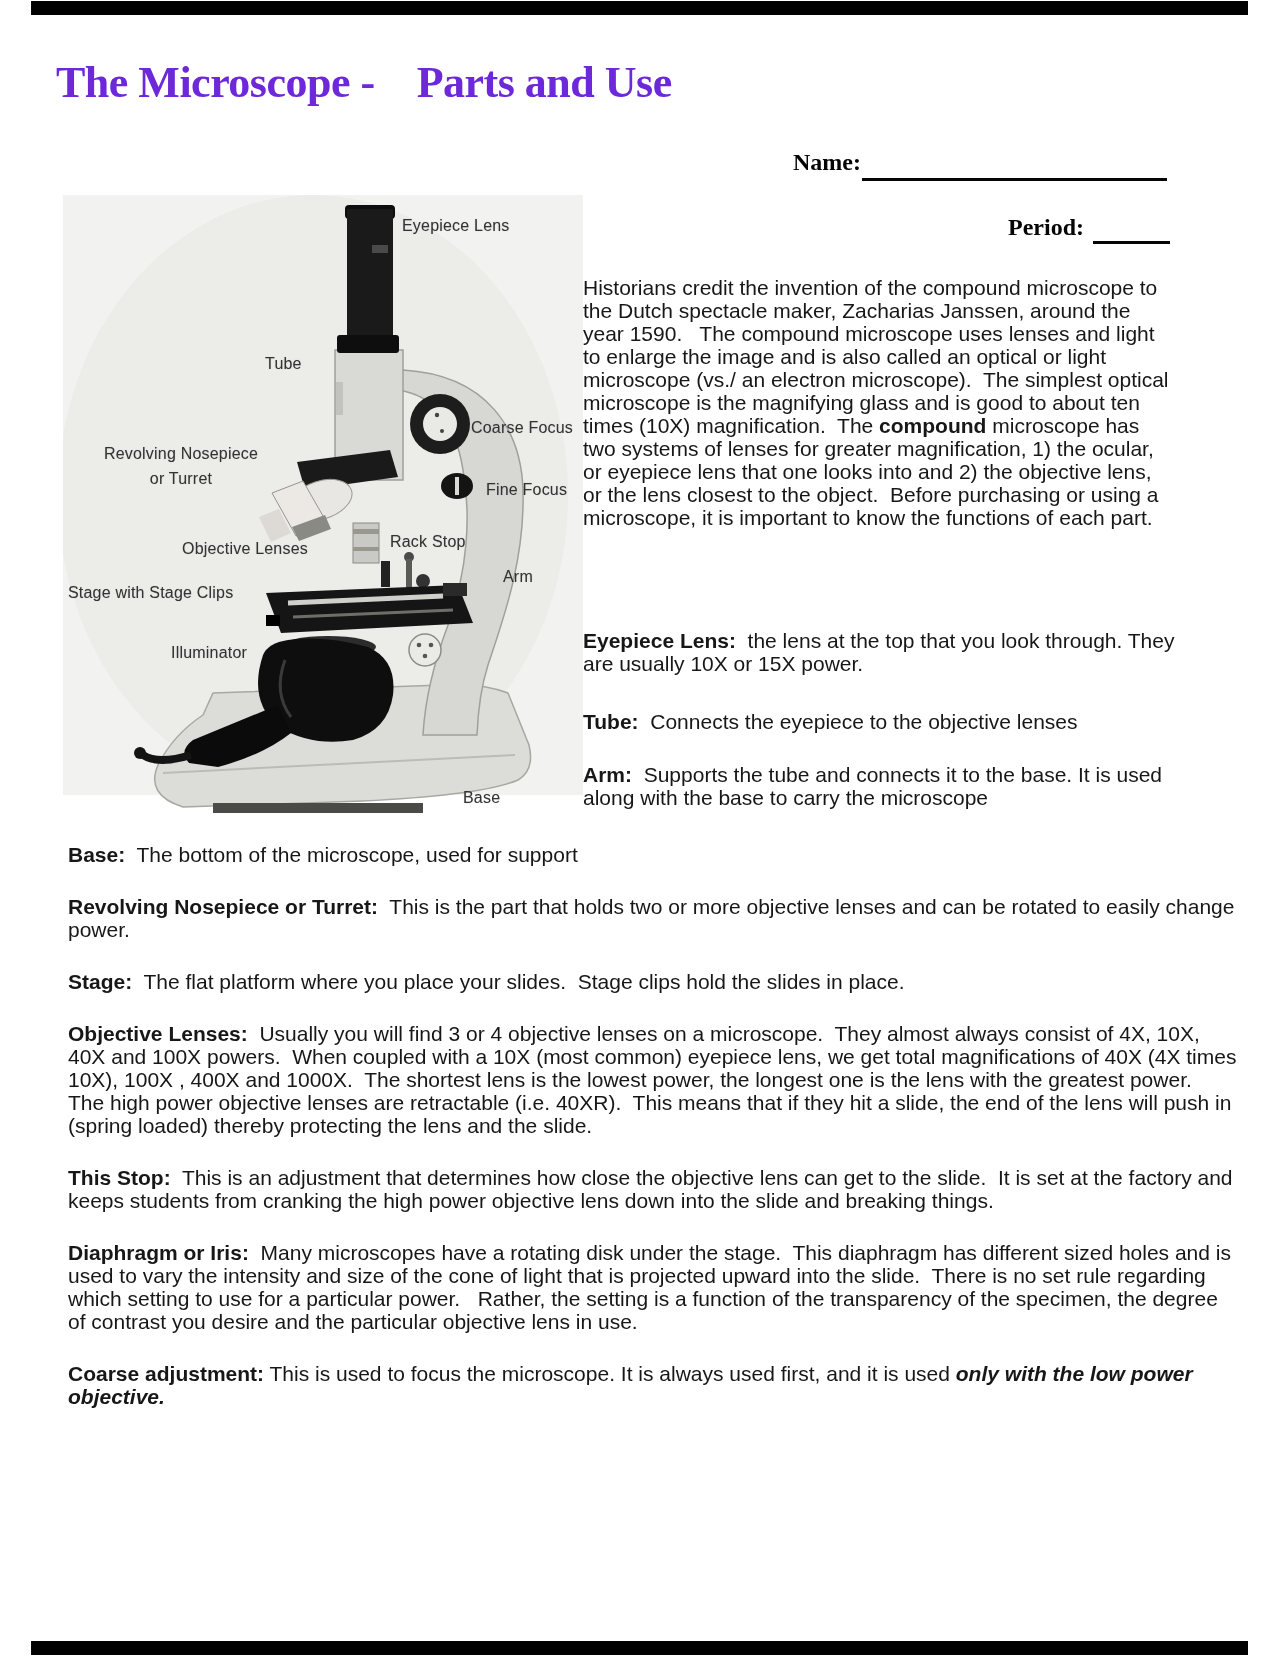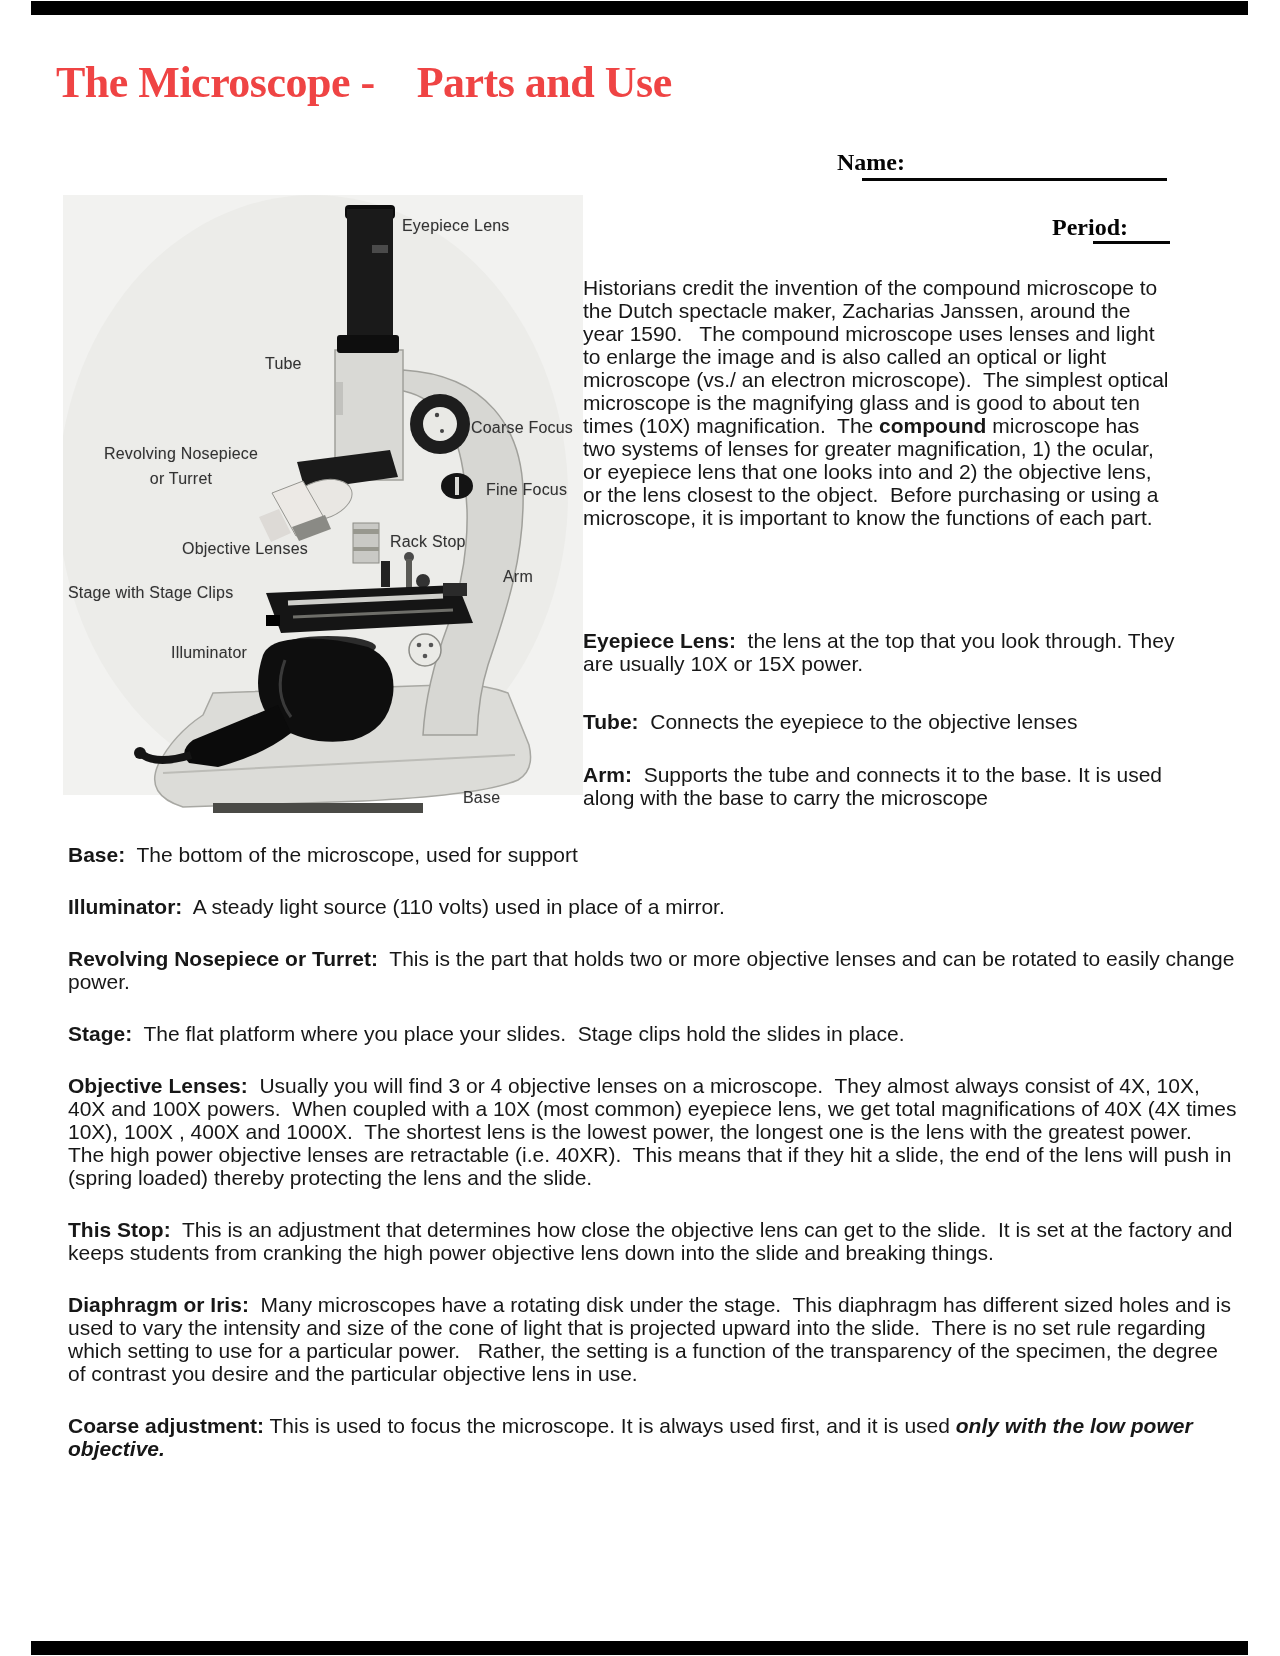--- a/index.html
+++ b/index.html
@@ -7,25 +7,25 @@
     width:1280px;height:1656px;background:#ffffff;position:relative;
     font-family:"Liberation Sans", sans-serif;color:#1b1b1b;overflow:hidden;
   }
   .abs{position:absolute;}
   .bar{position:absolute;left:31px;width:1217px;height:14px;background:#000;}
   #bar-top{top:1px;}
   #bar-bottom{top:1641px;}
   #title{
     position:absolute;left:56px;top:57px;margin:0;
     font-family:"Liberation Serif", serif;font-weight:bold;font-size:44px;
-    color:#ef4444;white-space:pre;letter-spacing:-0.5px;
+    color:#6d28d9;white-space:pre;letter-spacing:-0.5px;
   }
   .handline{
     position:absolute;font-family:"Liberation Serif", serif;font-weight:bold;
-    font-size:24px;color:#050505;margin-left:44px;
+    font-size:24px;color:#050505;
   }
   #name-label{left:793px;top:149px;}
   #name-line{left:862px;top:153px;width:305px;height:25px;border-bottom:3px solid #050505;}
   #period-label{left:1008px;top:214px;}
   #period-line{left:1093px;top:215px;width:77px;height:26px;border-bottom:3px solid #050505;}
 
   #figure{left:63px;top:195px;width:520px;height:625px;}
   #figure svg{position:absolute;left:0;top:0;}
   .fig-label{
     position:absolute;font-size:16px;color:#333;white-space:nowrap;
@@ -157,21 +157,20 @@
 
   <div class="abs body-text" id="intro"><span>Historians credit the invention of the compound microscope to the Dutch spectacle maker, Zacharias Janssen, around the year 1590.   The compound microscope uses lenses and light to enlarge the image and is also called an optical or light microscope (vs./ an electron microscope).  The simplest optical microscope is the magnifying glass and is good to about ten times (10X) magnification.  The </span><b>compound</b><span> microscope has two systems of lenses for greater magnification, 1) the ocular, or eyepiece lens that one looks into and 2) the objective lens, or the lens closest to the object.  Before purchasing or using a microscope, it is important to know the functions of each part.</span></div>
 
   <p class="abs body-text sidedef" id="sidedef-0"><b>Eyepiece Lens:</b><span>  the lens at the top that you look through. They are usually 10X or 15X power.</span></p>
   <p class="abs body-text sidedef" id="sidedef-1"><b>Tube:</b><span>  Connects the eyepiece to the objective lenses</span></p>
   <p class="abs body-text sidedef" id="sidedef-2"><b>Arm:</b><span>  Supports the tube and connects it to the base. It is used along with the base to carry the microscope</span></p>
 
   <div class="abs" id="defs">
     <p class="body-text def"><b class="t">Base:</b><span class="b">  The bottom of the microscope, used for support</span><i class="e"></i></p>
 
-    <p class="body-text def"><b class="t">Illuminator:</b><span class="b">  A steady light source (110 volts) used in place of a mirror.</span><i class="e"></i></p>
 
     <p class="body-text def"><b class="t">Revolving Nosepiece or Turret:</b><span class="b">  This is the part that holds two or more objective lenses and can be rotated to easily change power.</span><i class="e"></i></p>
 
     <p class="body-text def"><b class="t">Stage:</b><span class="b">  The flat platform where you place your slides.  Stage clips hold the slides in place.</span><i class="e"></i></p>
 
     <p class="body-text def"><b class="t">Objective Lenses:</b><span class="b">  Usually you will find 3 or 4 objective lenses on a microscope.  They almost always consist of 4X, 10X, 40X and 100X powers.  When coupled with a 10X (most common) eyepiece lens, we get total magnifications of 40X (4X times 10X), 100X , 400X and 1000X.  The shortest lens is the lowest power, the longest one is the lens with the greatest power.  The high power objective lenses are retractable (i.e. 40XR).  This means that if they hit a slide, the end of the lens will push in (spring loaded) thereby protecting the lens and the slide.</span><i class="e"></i></p>
 
     <p class="body-text def"><b class="t">This Stop:</b><span class="b">  This is an adjustment that determines how close the objective lens can get to the slide.  It is set at the factory and keeps students from cranking the high power objective lens down into the slide and breaking things.</span><i class="e"></i></p>
 
     <p class="body-text def"><b class="t">Diaphragm or Iris:</b><span class="b">  Many microscopes have a rotating disk under the stage.  This diaphragm has different sized holes and is used to vary the intensity and size of the cone of light that is projected upward into the slide.  There is no set rule regarding which setting to use for a particular power.   Rather, the setting is a function of the transparency of the specimen, the degree of contrast you desire and the particular objective lens in use.</span><i class="e"></i></p>

